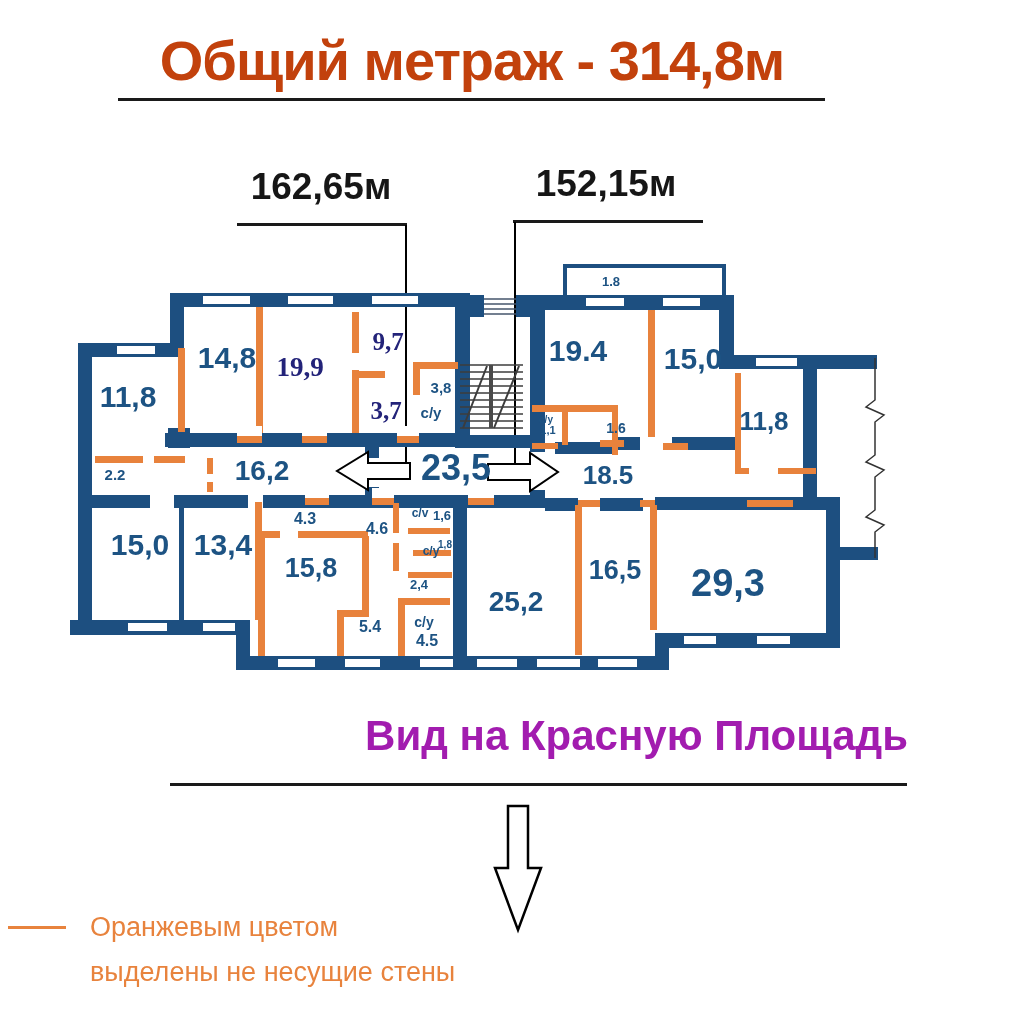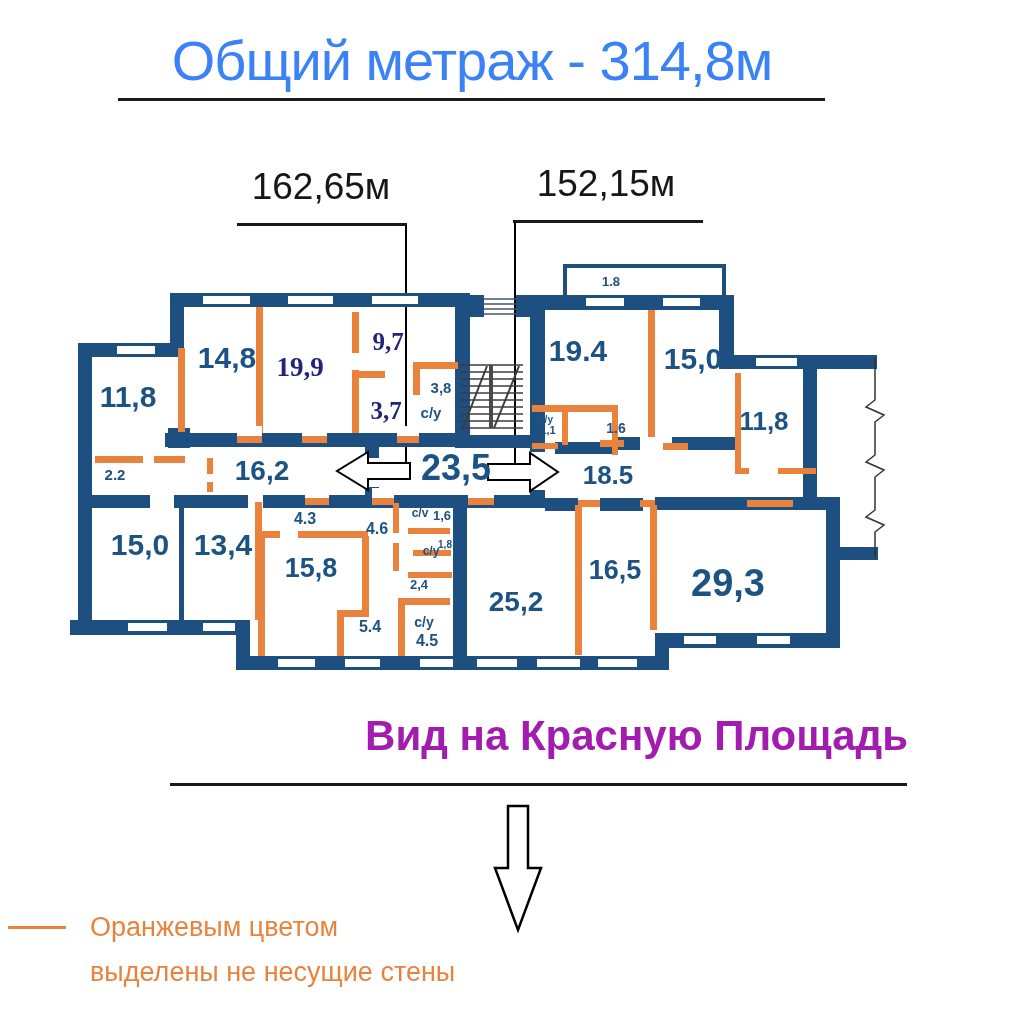--- a/index.html
+++ b/index.html
@@ -1,21 +1,21 @@
 <!DOCTYPE html>
 <html><head>
 <meta charset="utf-8">
 <style>
   html,body{margin:0;padding:0;background:#ffffff;}
   .screen{position:relative;width:1024px;height:1010px;background:#ffffff;overflow:hidden;
           font-family:"Liberation Sans",sans-serif;}
   .plan-svg{position:absolute;left:0;top:0;width:1024px;height:1010px;}
   .title{position:absolute;left:110px;top:28px;width:724px;text-align:center;
-         font-size:56px;font-weight:400;color:#3b82f6;letter-spacing:-1px;white-space:nowrap;}
-  .dim{position:absolute;text-align:center;font-size:37px;font-weight:400;color:#161616;white-space:nowrap;}
+         font-size:56px;font-weight:700;color:#c2410c;letter-spacing:-1px;white-space:nowrap;}
+  .dim{position:absolute;text-align:center;font-size:37px;font-weight:700;color:#161616;white-space:nowrap;}
   .dim-left{left:231px;top:166px;width:180px;}
   .dim-right{left:508px;top:163px;width:196px;}
   .footer-title{position:absolute;left:168px;top:712px;width:740px;text-align:right;
          font-size:42px;font-weight:600;color:#a21caf;white-space:nowrap;}
   .legend-text{position:absolute;left:90px;color:#e8833d;font-size:27px;white-space:nowrap;}
   .legend-1{top:912px;}
   .legend-2{top:957px;}
   .lbl{position:absolute;transform:translate(-50%,-50%);font-weight:bold;color:#1d5383;
        white-space:nowrap;line-height:1;}
   .serif{font-family:"Liberation Serif",serif;color:#232379;}

